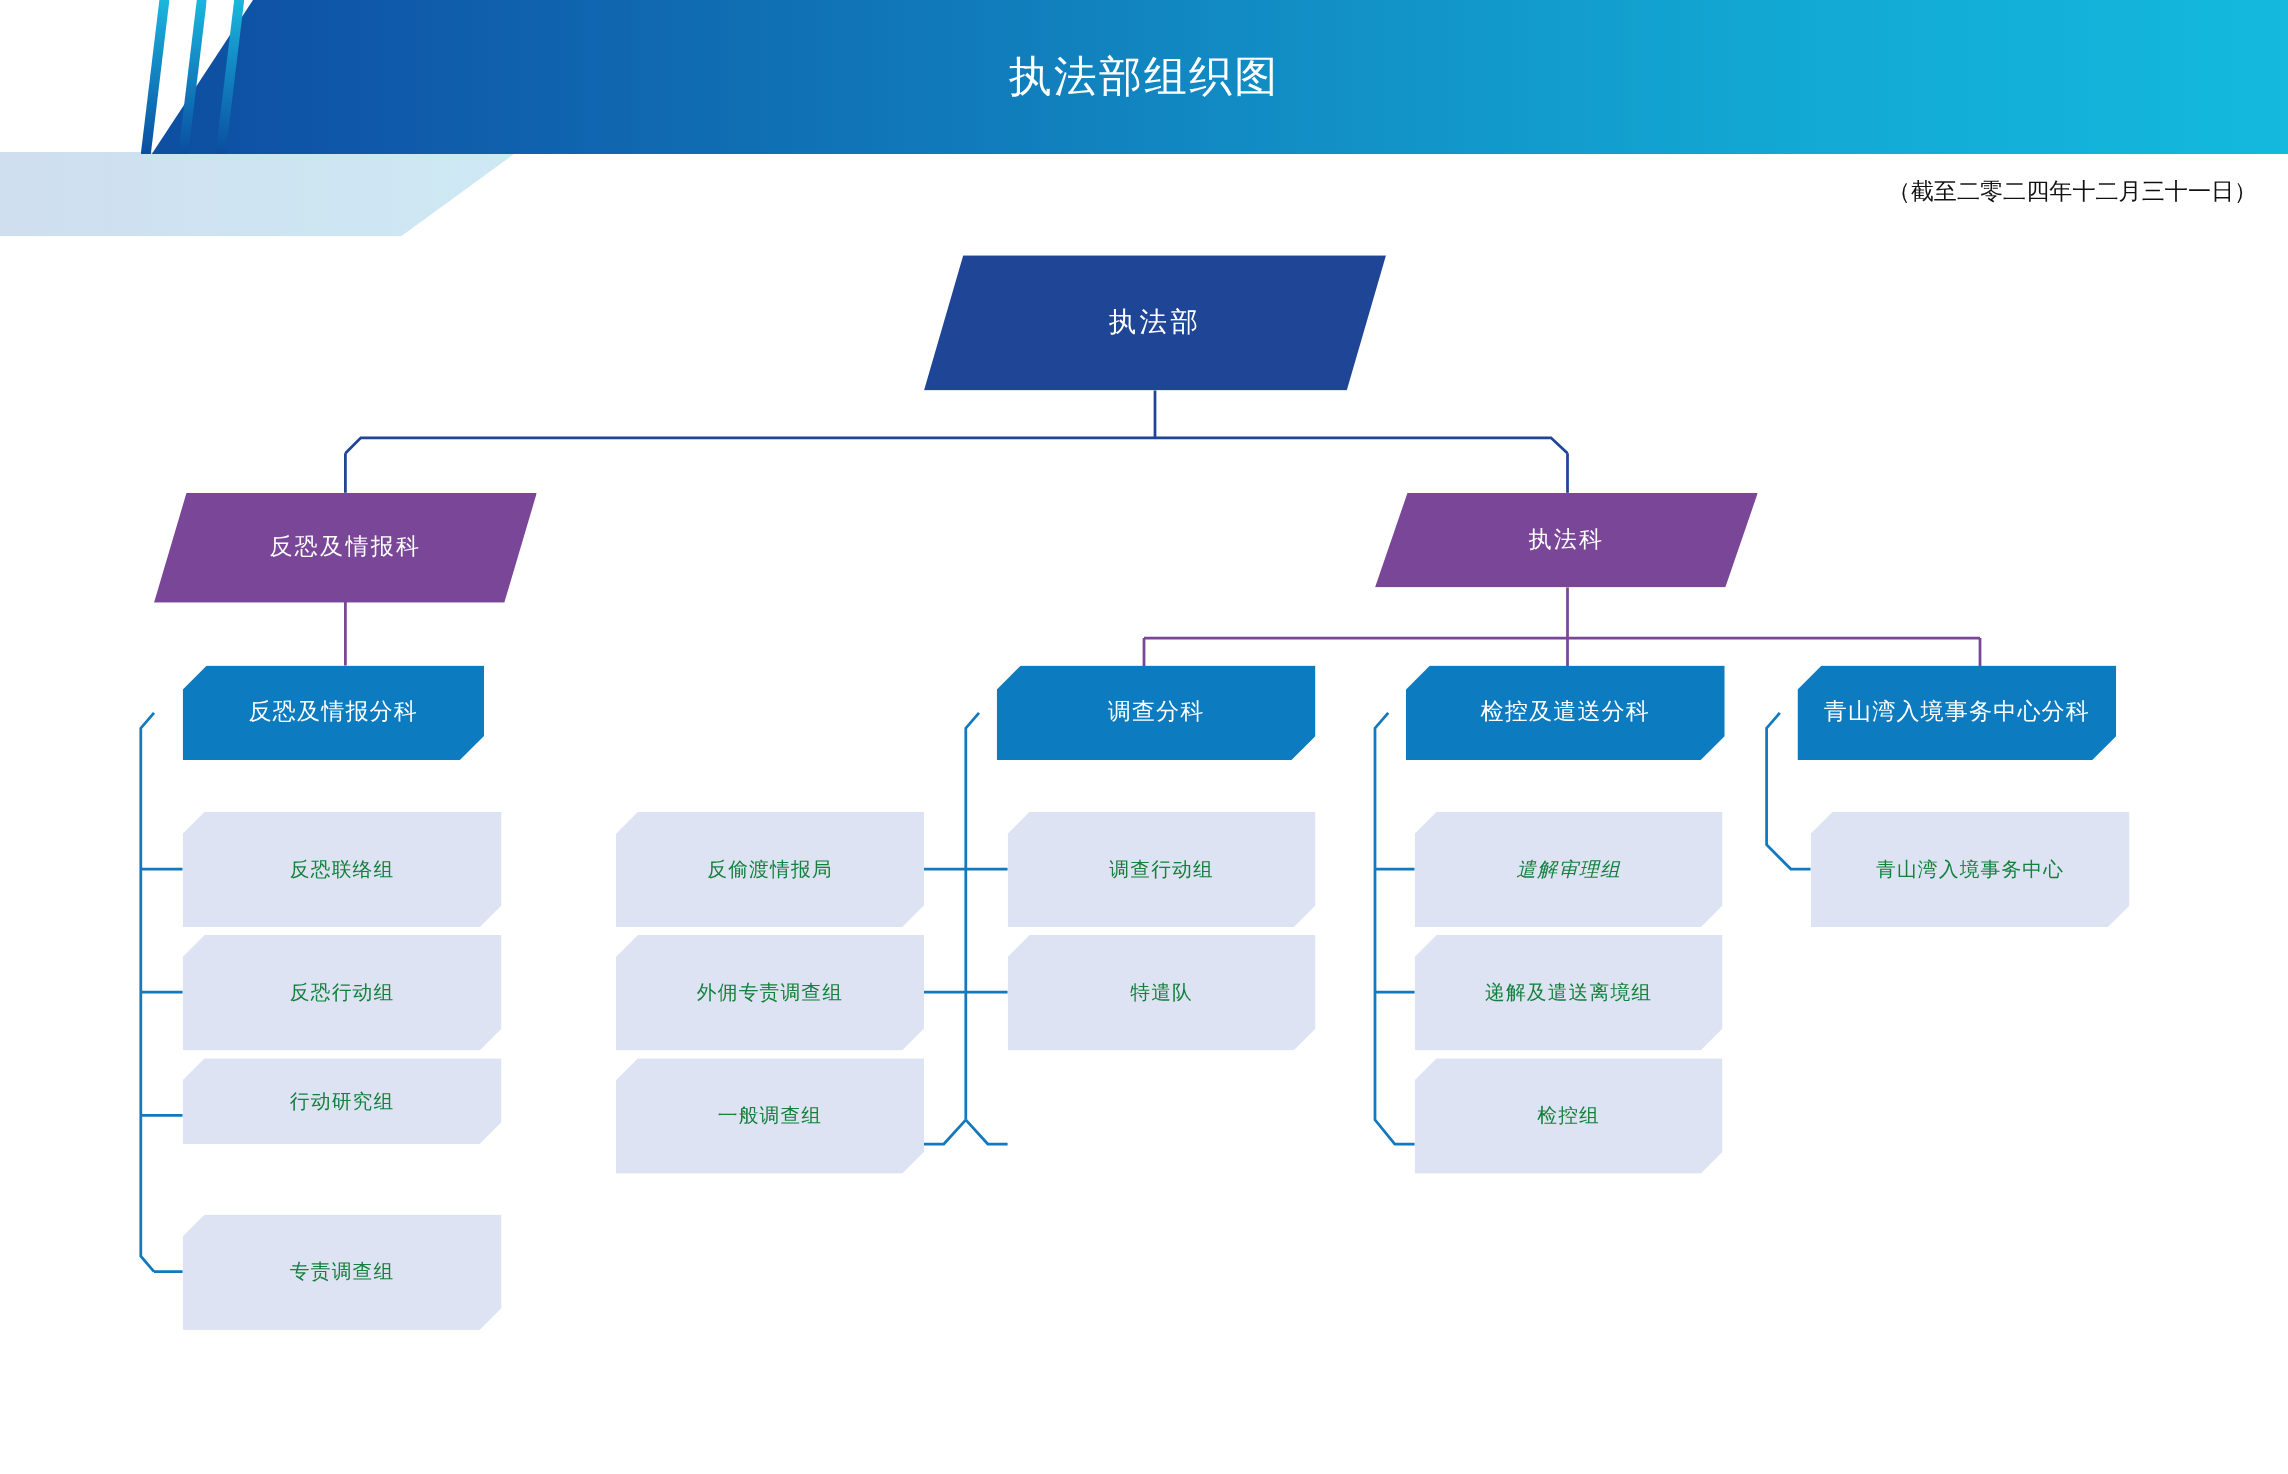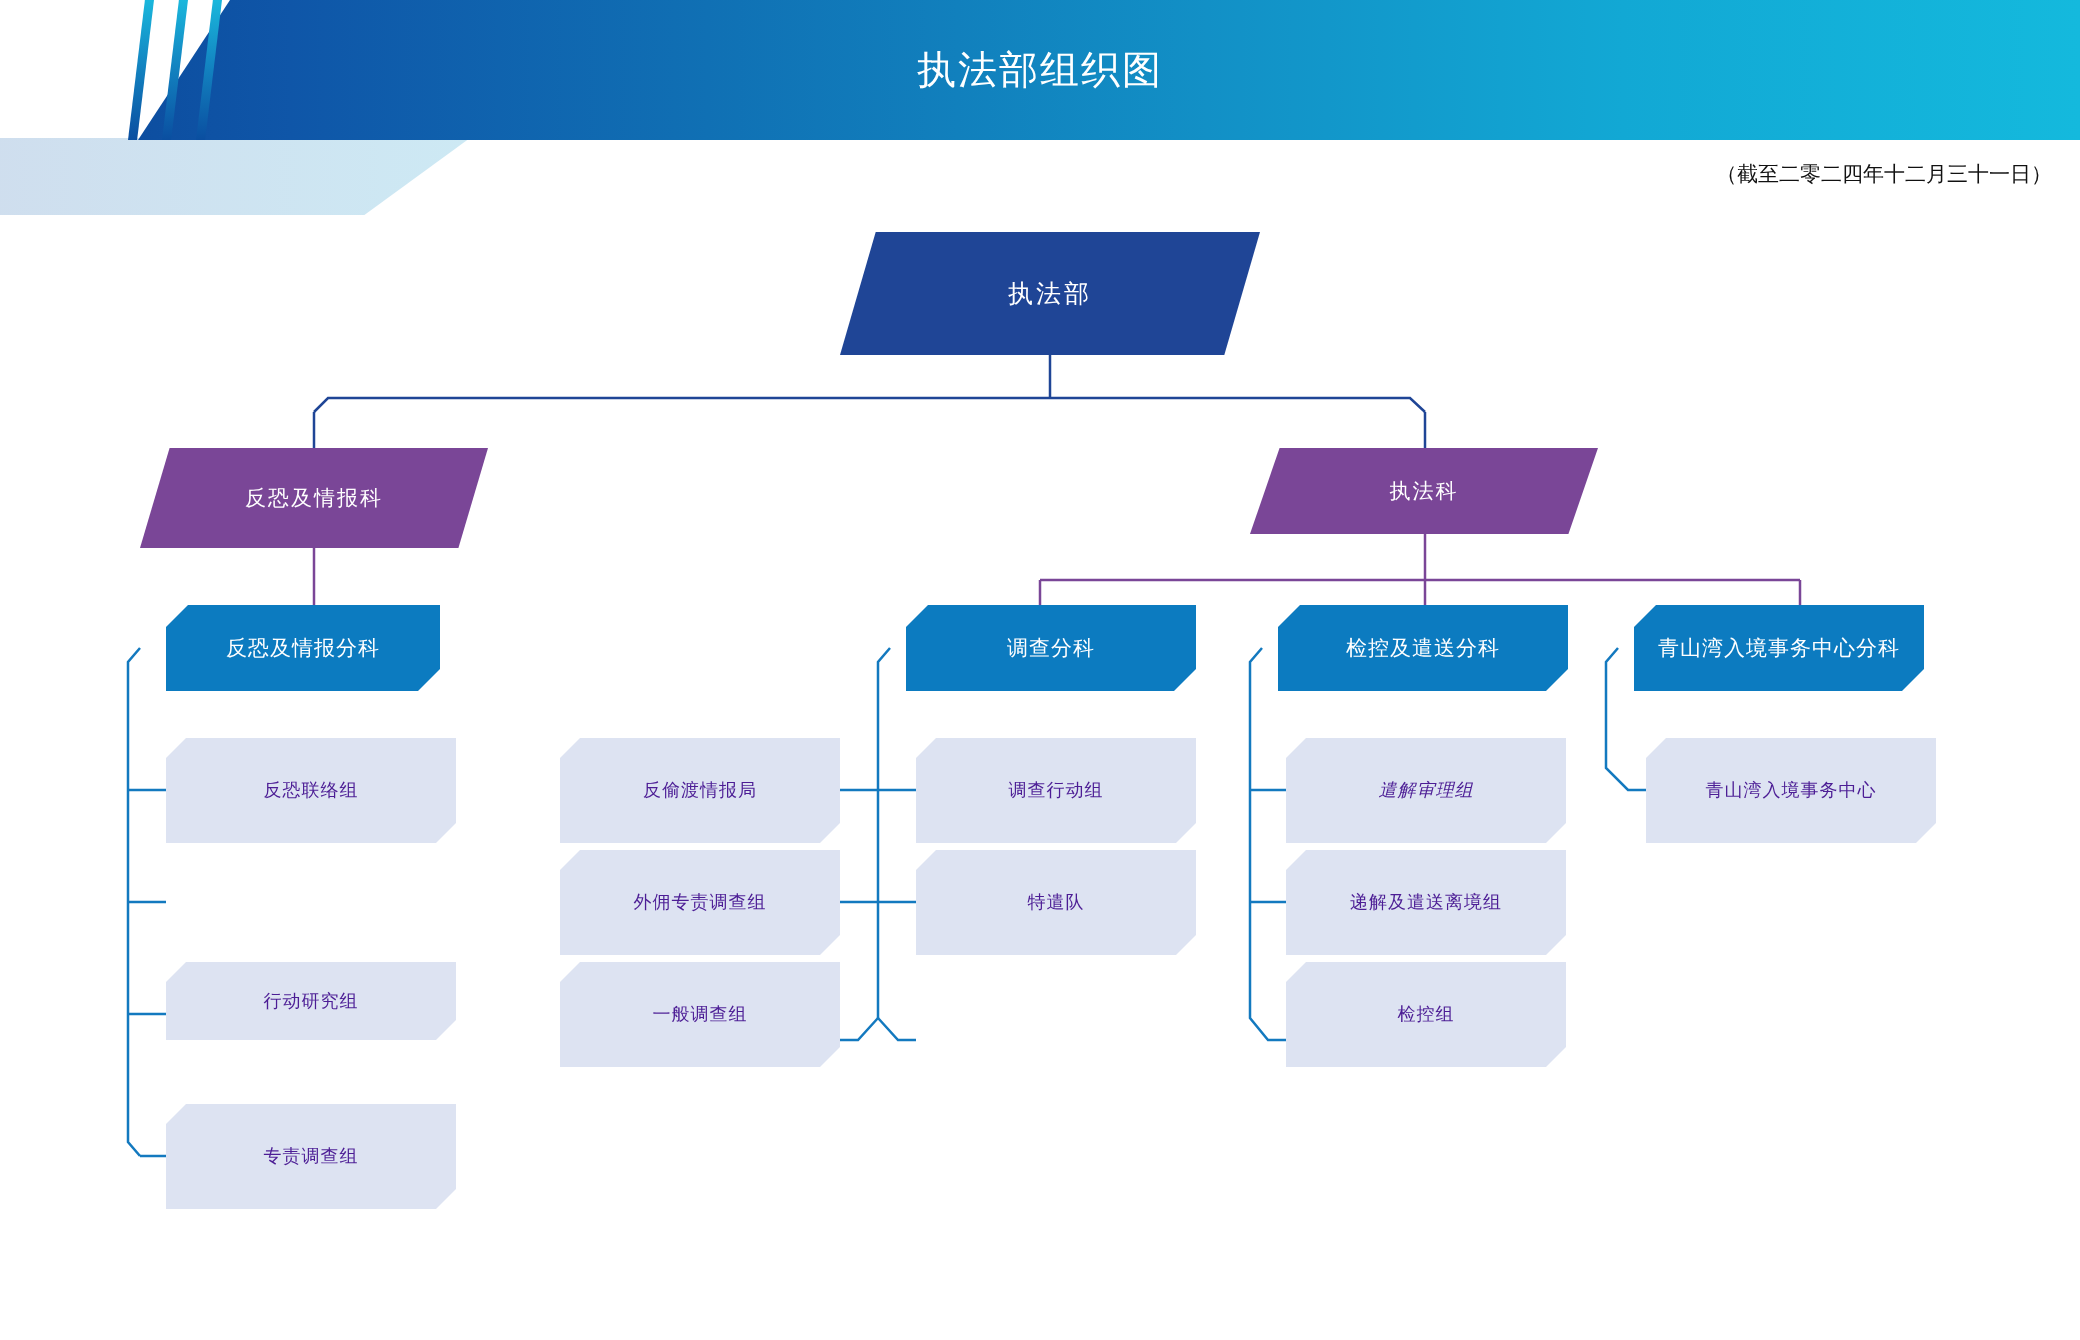--- a/index.html
+++ b/index.html
@@ -58,21 +58,21 @@
   .node.sec {
     background:#7a4697; color:#fff; font-size:21px; letter-spacing:2px;
   }
   
   .node.sub {
     background:#0c7bc0; color:#fff; font-size:21px; letter-spacing:1px;
     clip-path: polygon(22px 0, 100% 0, 100% calc(100% - 22px), calc(100% - 22px) 100%, 0 100%, 0 22px);
   }
   
   .node.leaf {
-    background:#dde3f2; color:#4c1d95; font-size:18px; letter-spacing:1px;
+    background:#dde3f2; color:#15803d; font-size:18px; letter-spacing:1px;
     clip-path: polygon(20px 0, 100% 0, 100% calc(100% - 20px), calc(100% - 20px) 100%, 0 100%, 0 20px);
   }
 
   
   .lines { position:absolute; left:0; top:0; width:2080px; height:1340px;
            pointer-events:none; }
 </style>
 </head>
 <body>
 
@@ -166,20 +166,23 @@
   </div>
 
   <div class="node sub" style="left:1634px; top:605px; width:290px; height:86px; ">
     <span>青山湾</span>
     <span>入境事务中心分科</span>
   </div>
 
   <div class="node leaf" style="left:166px; top:738px; width:290px; height:105px;">
     <span>反恐联络组</span>
   </div>
+  <div class="node leaf" style="left:166px; top:850px; width:290px; height:105px;">
+    <span>反恐行动组</span>
+  </div>
   <div class="node leaf" style="left:166px; top:962px; width:290px; height:78px;">
     <span>行动研究组</span>
   </div>
   <div class="node leaf" style="left:166px; top:1104px; width:290px; height:105px;">
     <span>专责调查组</span>
   </div>
 
   <div class="node leaf" style="left:560px; top:738px; width:280px; height:105px;">
     <span>反偷渡情报局</span>
   </div>

